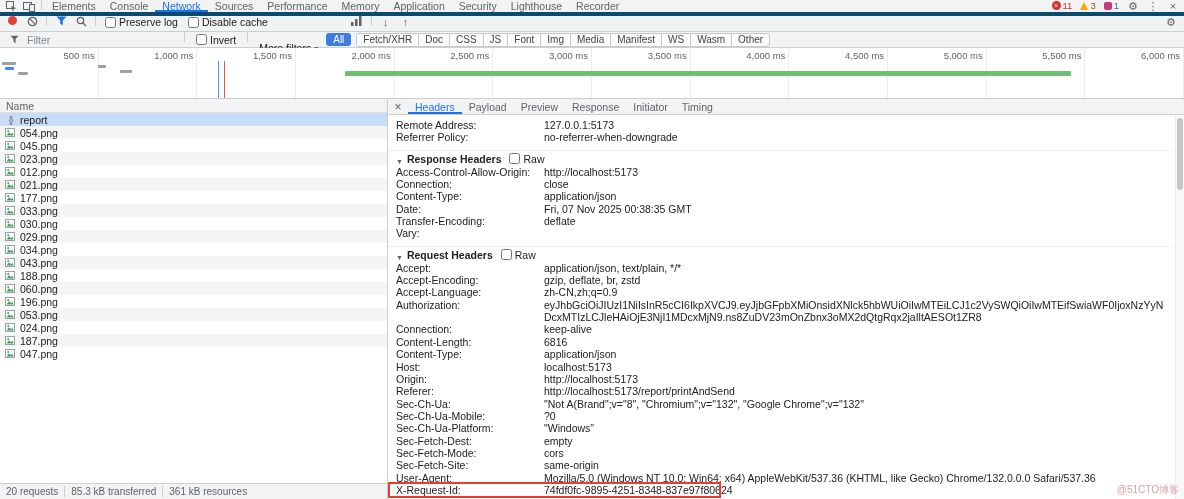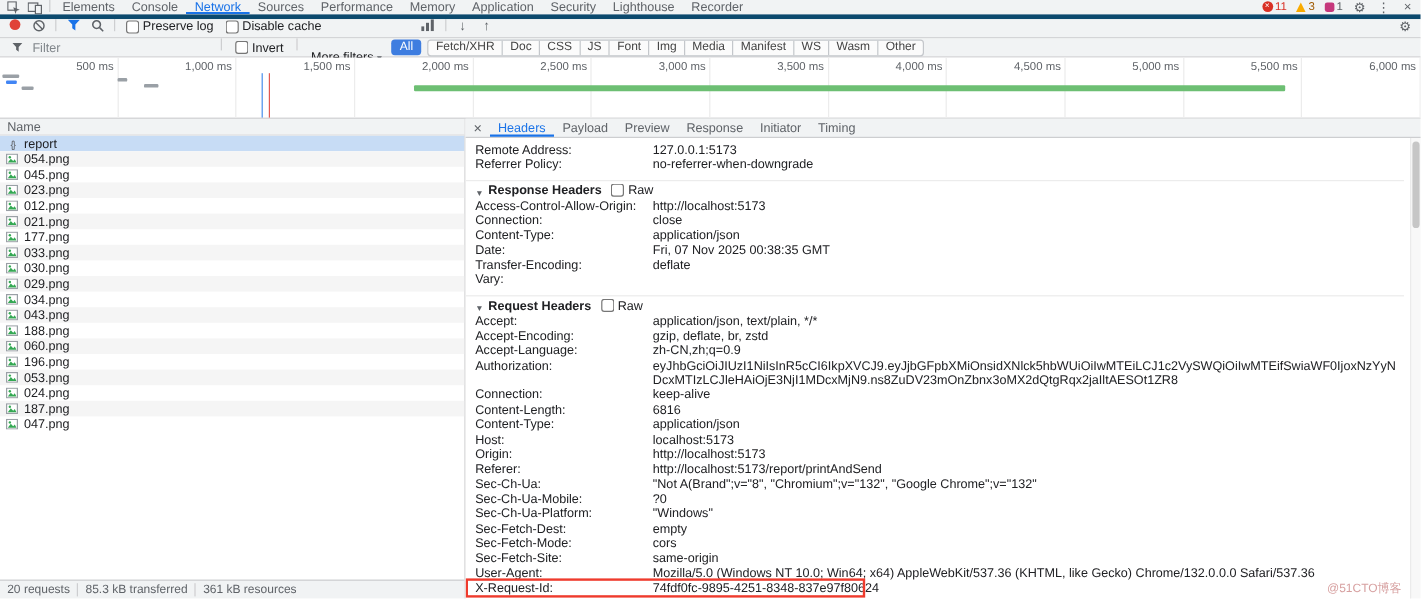--- a/index.html
+++ b/index.html
@@ -68,21 +68,21 @@
 .hname{width:148px;flex:none;color:#202124}
 .hval{flex:1;word-break:break-all;color:#202124}
 .sec-header{display:flex;align-items:flex-end;margin-top:6px;border-top:1px solid #ececec;padding:2px 0 1px 8px;font-size:10.5px}
 .tri{font-size:7px;color:#5f6368;margin-right:4px}
 .sec-title{font-weight:bold;color:#202124}
 .sec-header .cb{margin-left:8px}
 .hrow.annot{position:relative}
 .redbox{position:absolute;left:0;top:-2px;width:333px;height:16px;border:2px solid #ef3b2d;pointer-events:none}
 .scrollbar{position:absolute;right:0;top:16px;bottom:0;width:9px;background:#f8f8f8;border-left:1px solid #ebebeb;cursor:pointer}
 .thumb{position:absolute;top:3px;left:1px;width:6px;height:72px;background:#c6c6c6;border-radius:3px}
-.watermark{position:absolute;right:16px;bottom:2px;font-size:10px;color:#d09090;opacity:.85;pointer-events:none}
+.watermark{position:absolute;right:5px;bottom:2px;font-size:10px;color:#d09090;opacity:.85;pointer-events:none}
 </style>
 </head>
 <body>
 
 <div class="devtools">
 
   <div class="tabbar">
     <span class="tb-icon">
       <svg width="11" height="11" viewBox="0 0 11 11">
           <rect x="0.5" y="0.5" width="7" height="7" fill="none" stroke="#5f6368"></rect>

